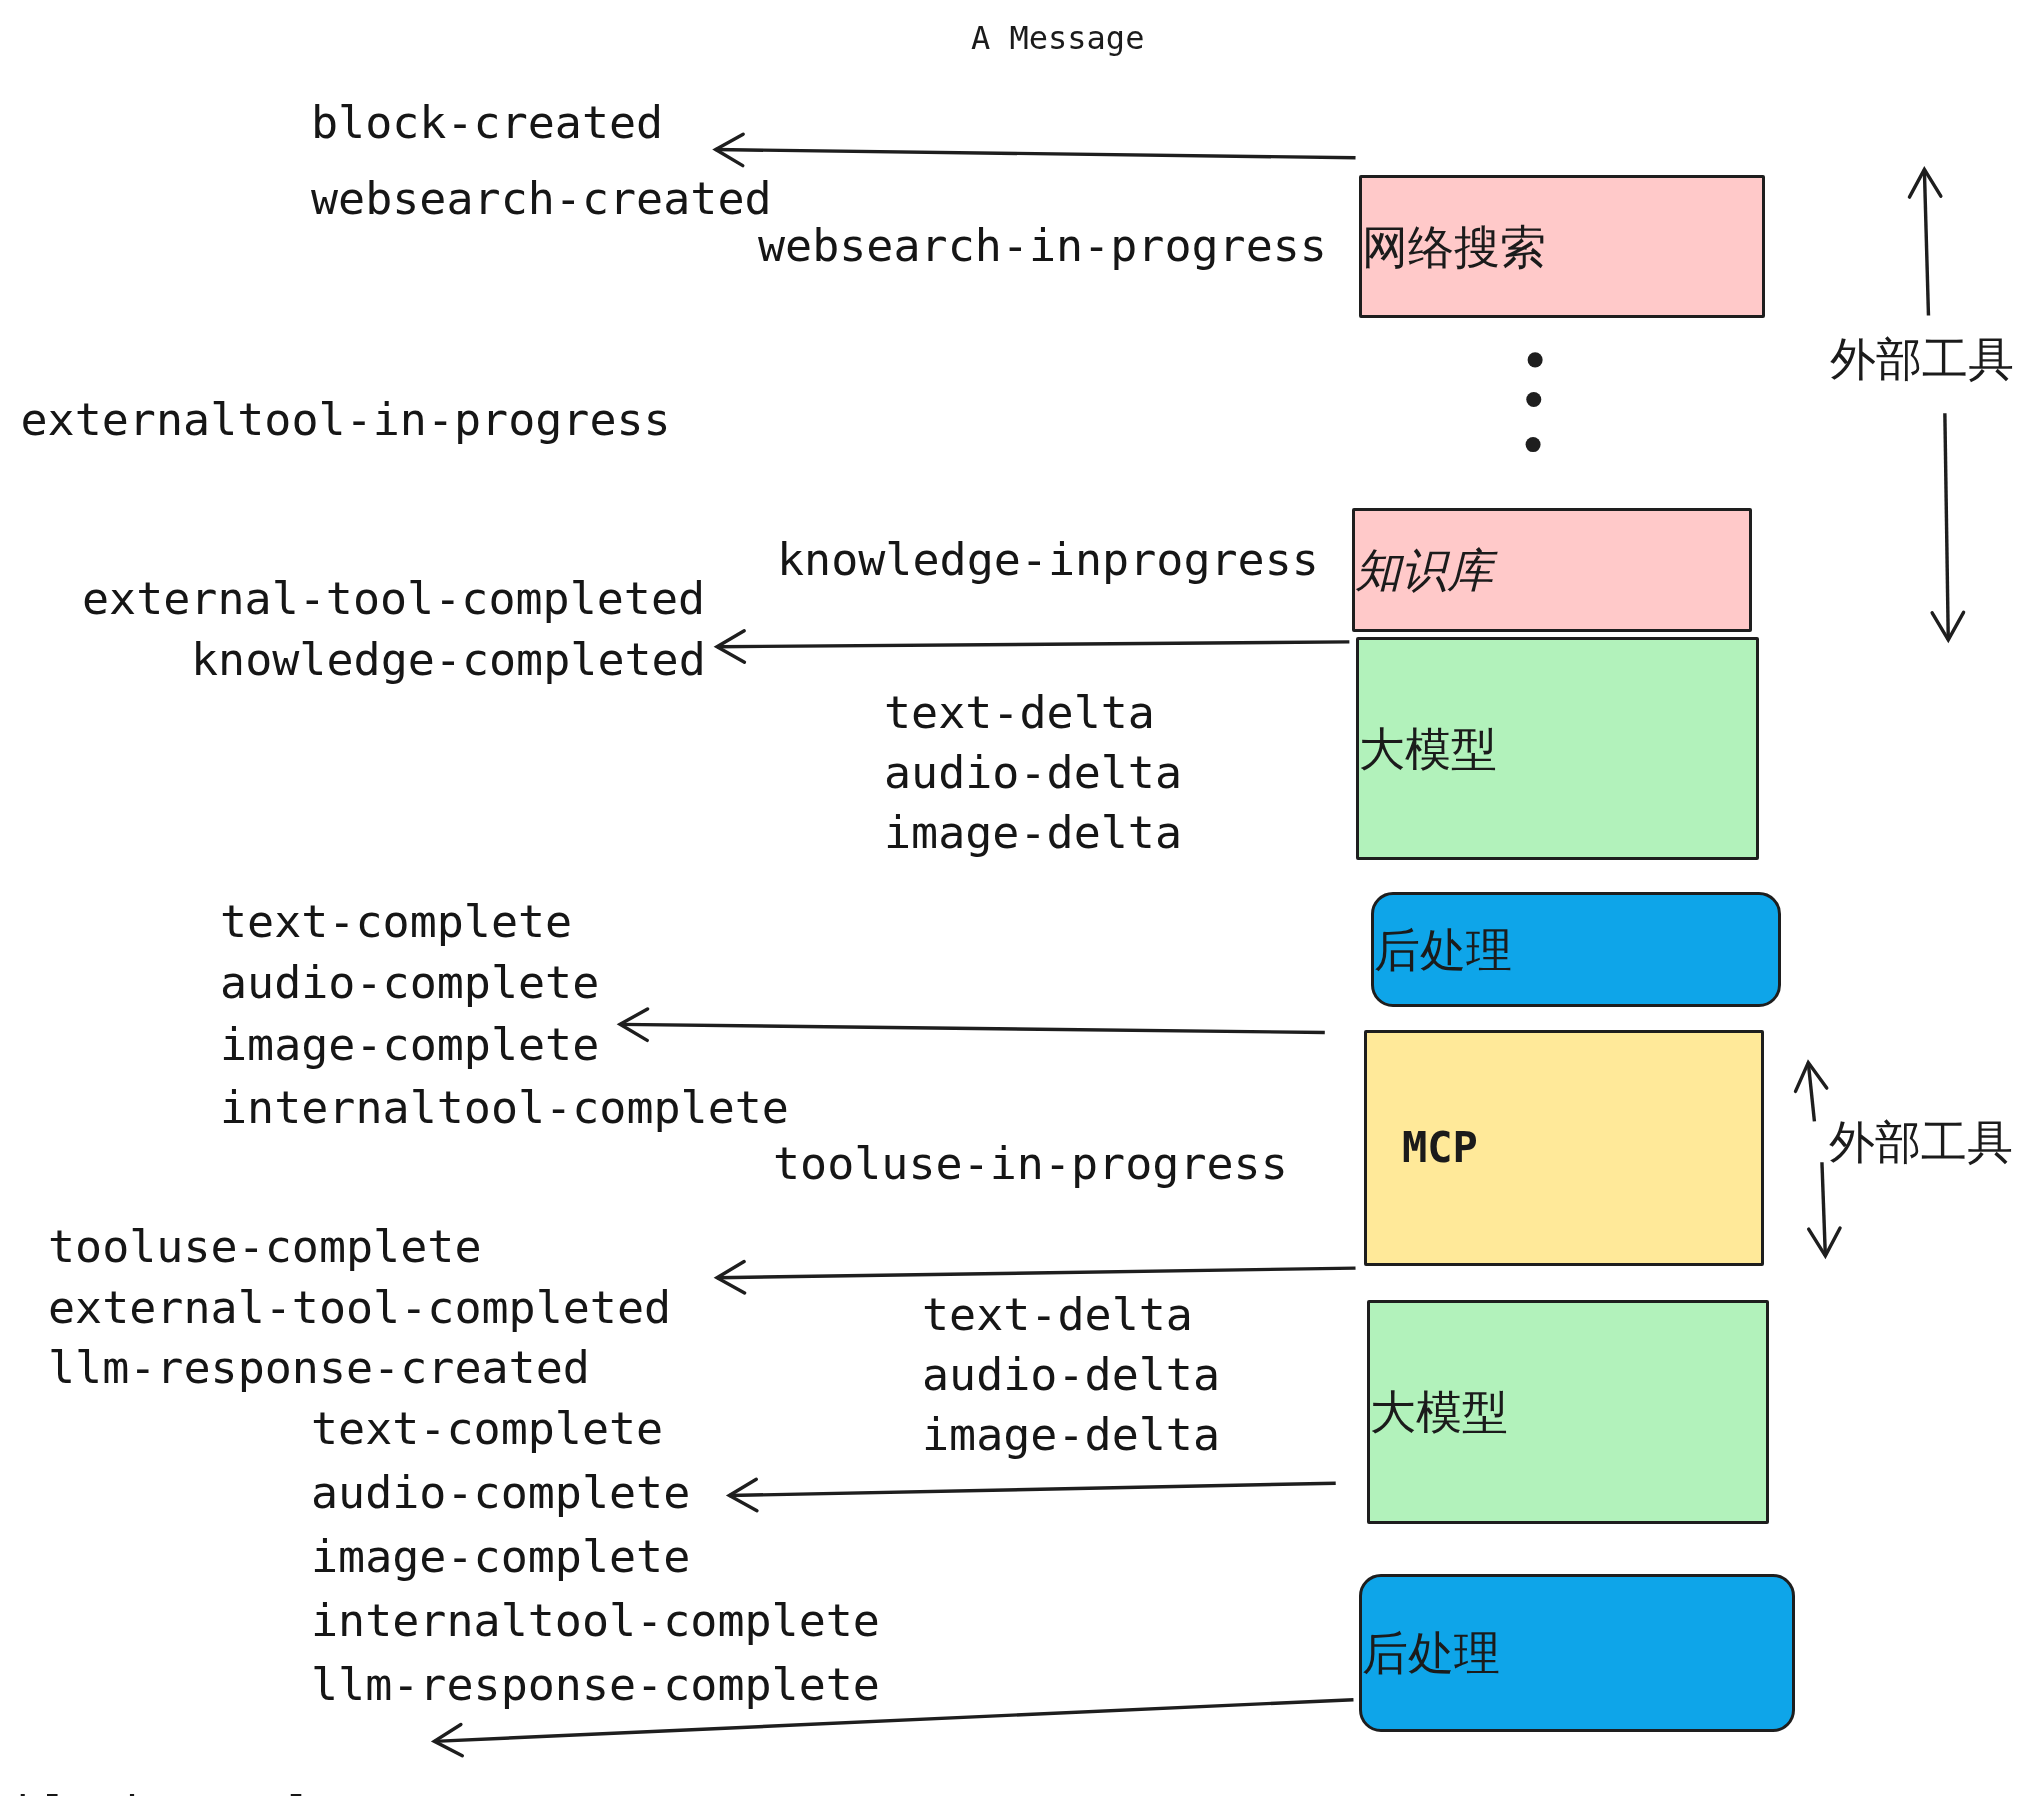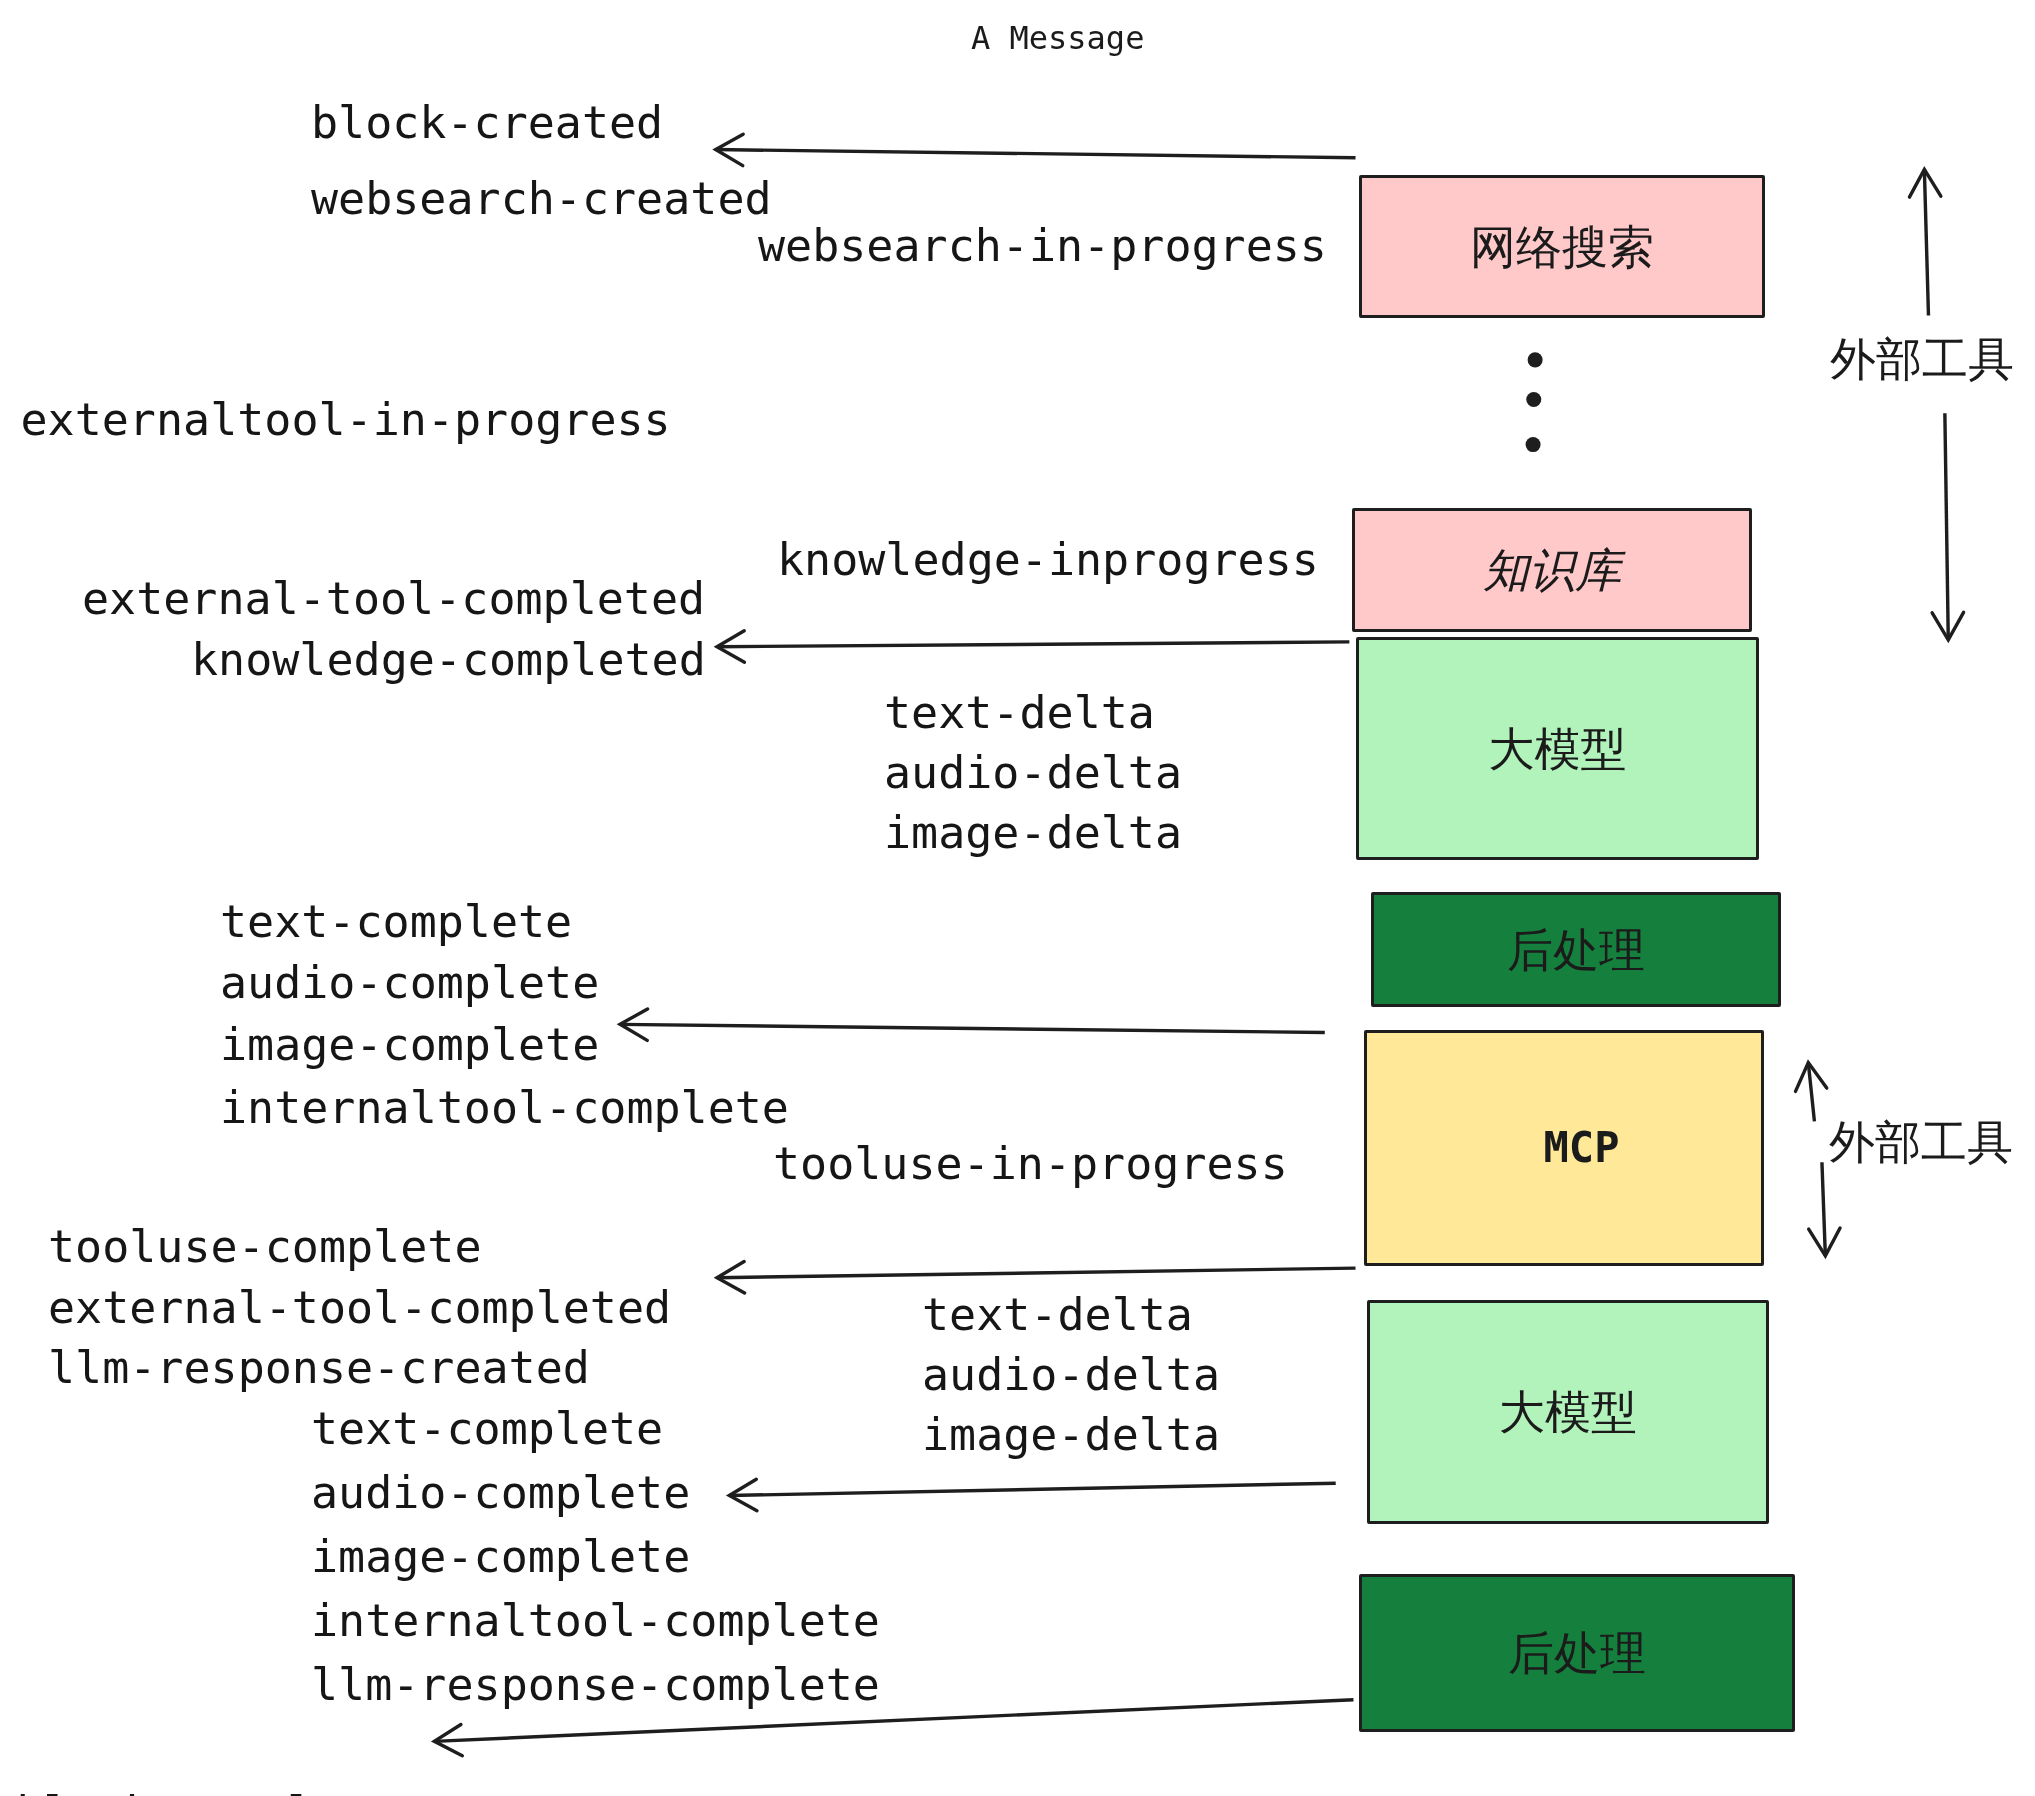--- a/index.html
+++ b/index.html
@@ -28,39 +28,39 @@
     line-height:1;
     white-space:nowrap;
     color:#1b1b1b;
   }
   .box{
     position:absolute;
     border:3.4px solid #1e1e1e;
     border-radius:2px;
     display:flex;
     align-items:center;
-    justify-content:center;
+    justify-content:flex-start;
     box-sizing:border-box;
   }
   .box .lbl{
     font-family:"DejaVu Sans", sans-serif;
     font-size:46px;
     line-height:1;
     white-space:nowrap;
     color:#1b1b1b;
   }
   .box .lbl.mono{
     font-family:"DejaVu Sans Mono", monospace;
     font-size:42px;
     font-weight:600;
   }
   .fill-pink{background:#ffc9c9;}
   .fill-green{background:#b2f2bb;}
   .fill-yellow{background:#ffe999;}
-  .fill-white{background:#15803d;}
+  .fill-white{background:#0ea5e9;border-radius:22px;}
   .side-label{
     position:absolute;
     font-family:"DejaVu Sans", sans-serif;
     font-size:46px;
     line-height:1;
     white-space:nowrap;
     color:#1b1b1b;
   }
   #arrows{
     position:absolute;

